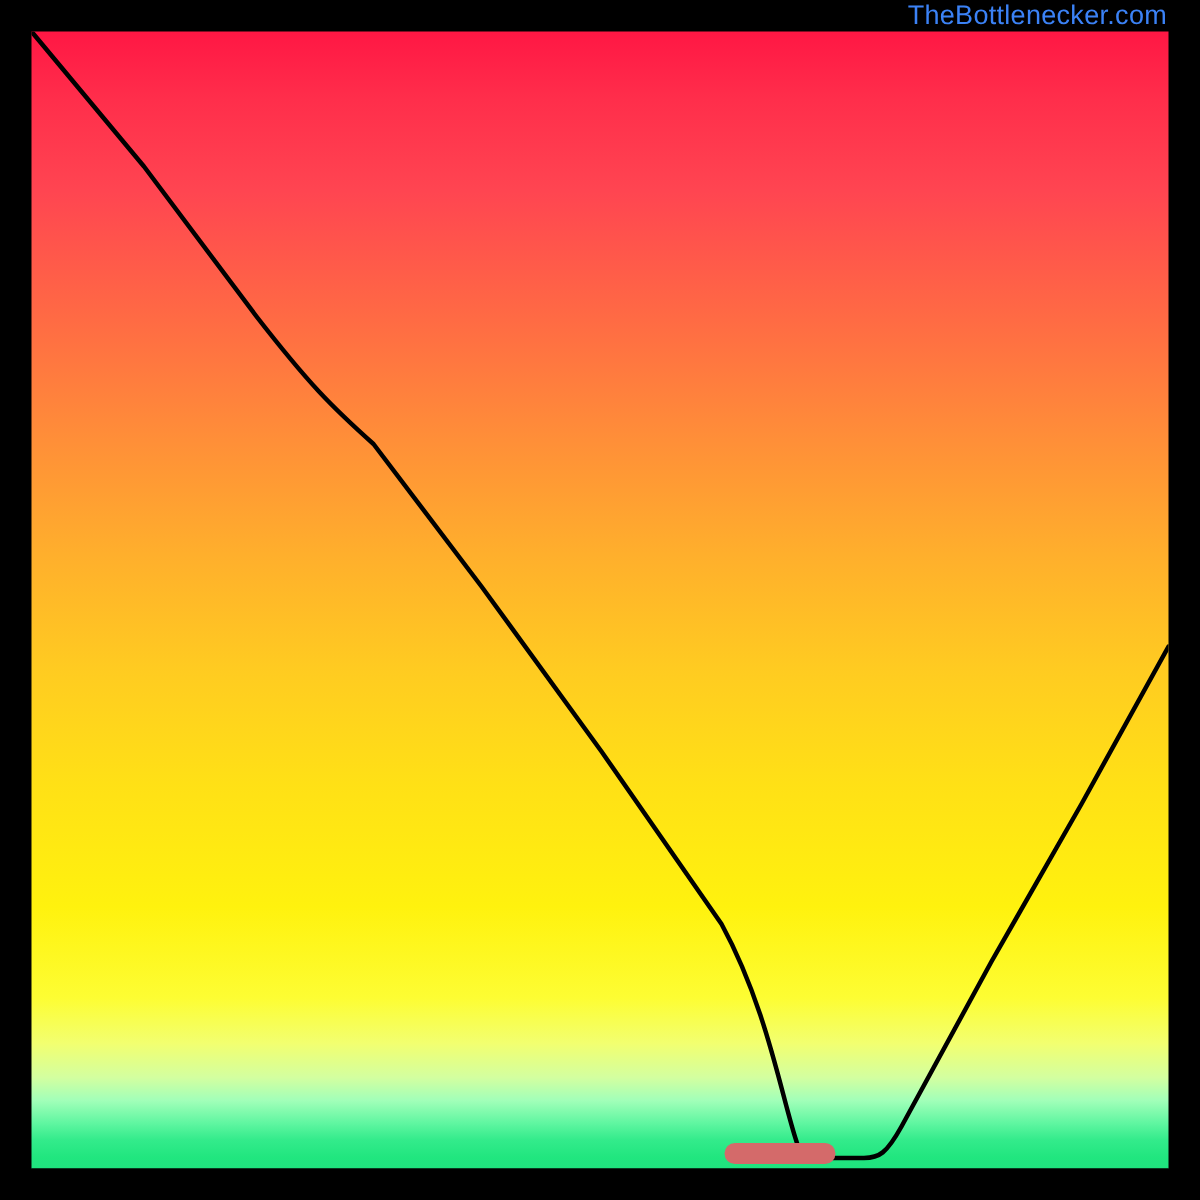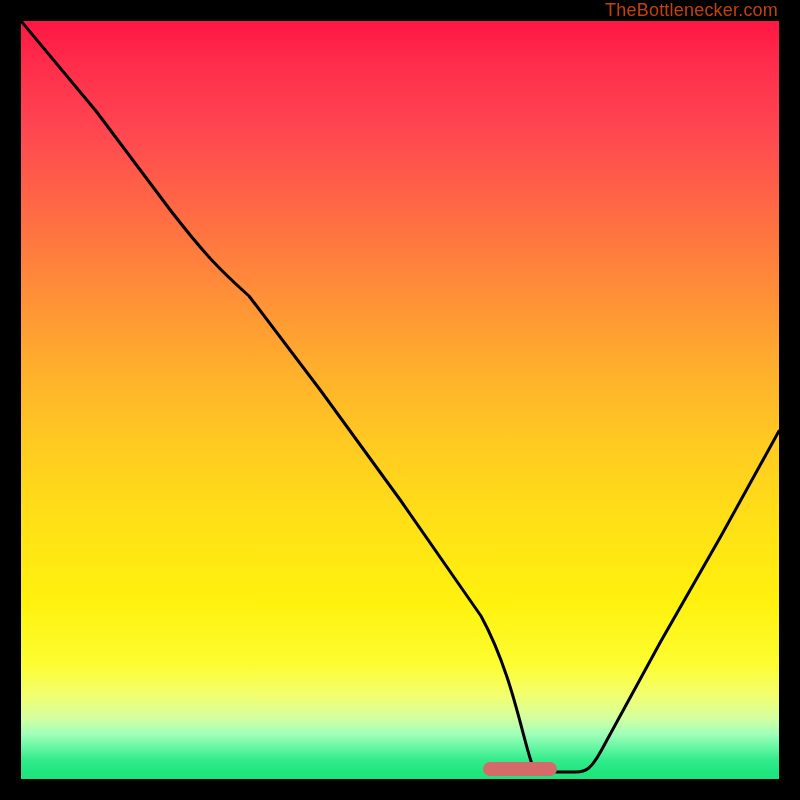--- a/index.html
+++ b/index.html
@@ -53,21 +53,21 @@
     height: 6px;
     bottom: 15px;
     background: #000;
   }
   .watermark {
     position: absolute;
     top: 0px;
     right: 22px;
     height: 33px;
     line-height: 21px;
-    color: #c2410c;
+    color: #3b82f6;
     font-family: Arial, Helvetica, sans-serif;
     font-size: 18px;
     letter-spacing: 0.2px;
     font-weight: 500;
   }
   .curve-svg {
     position: absolute;
     top: 21px;
     left: 21px;
     width: 758px;

